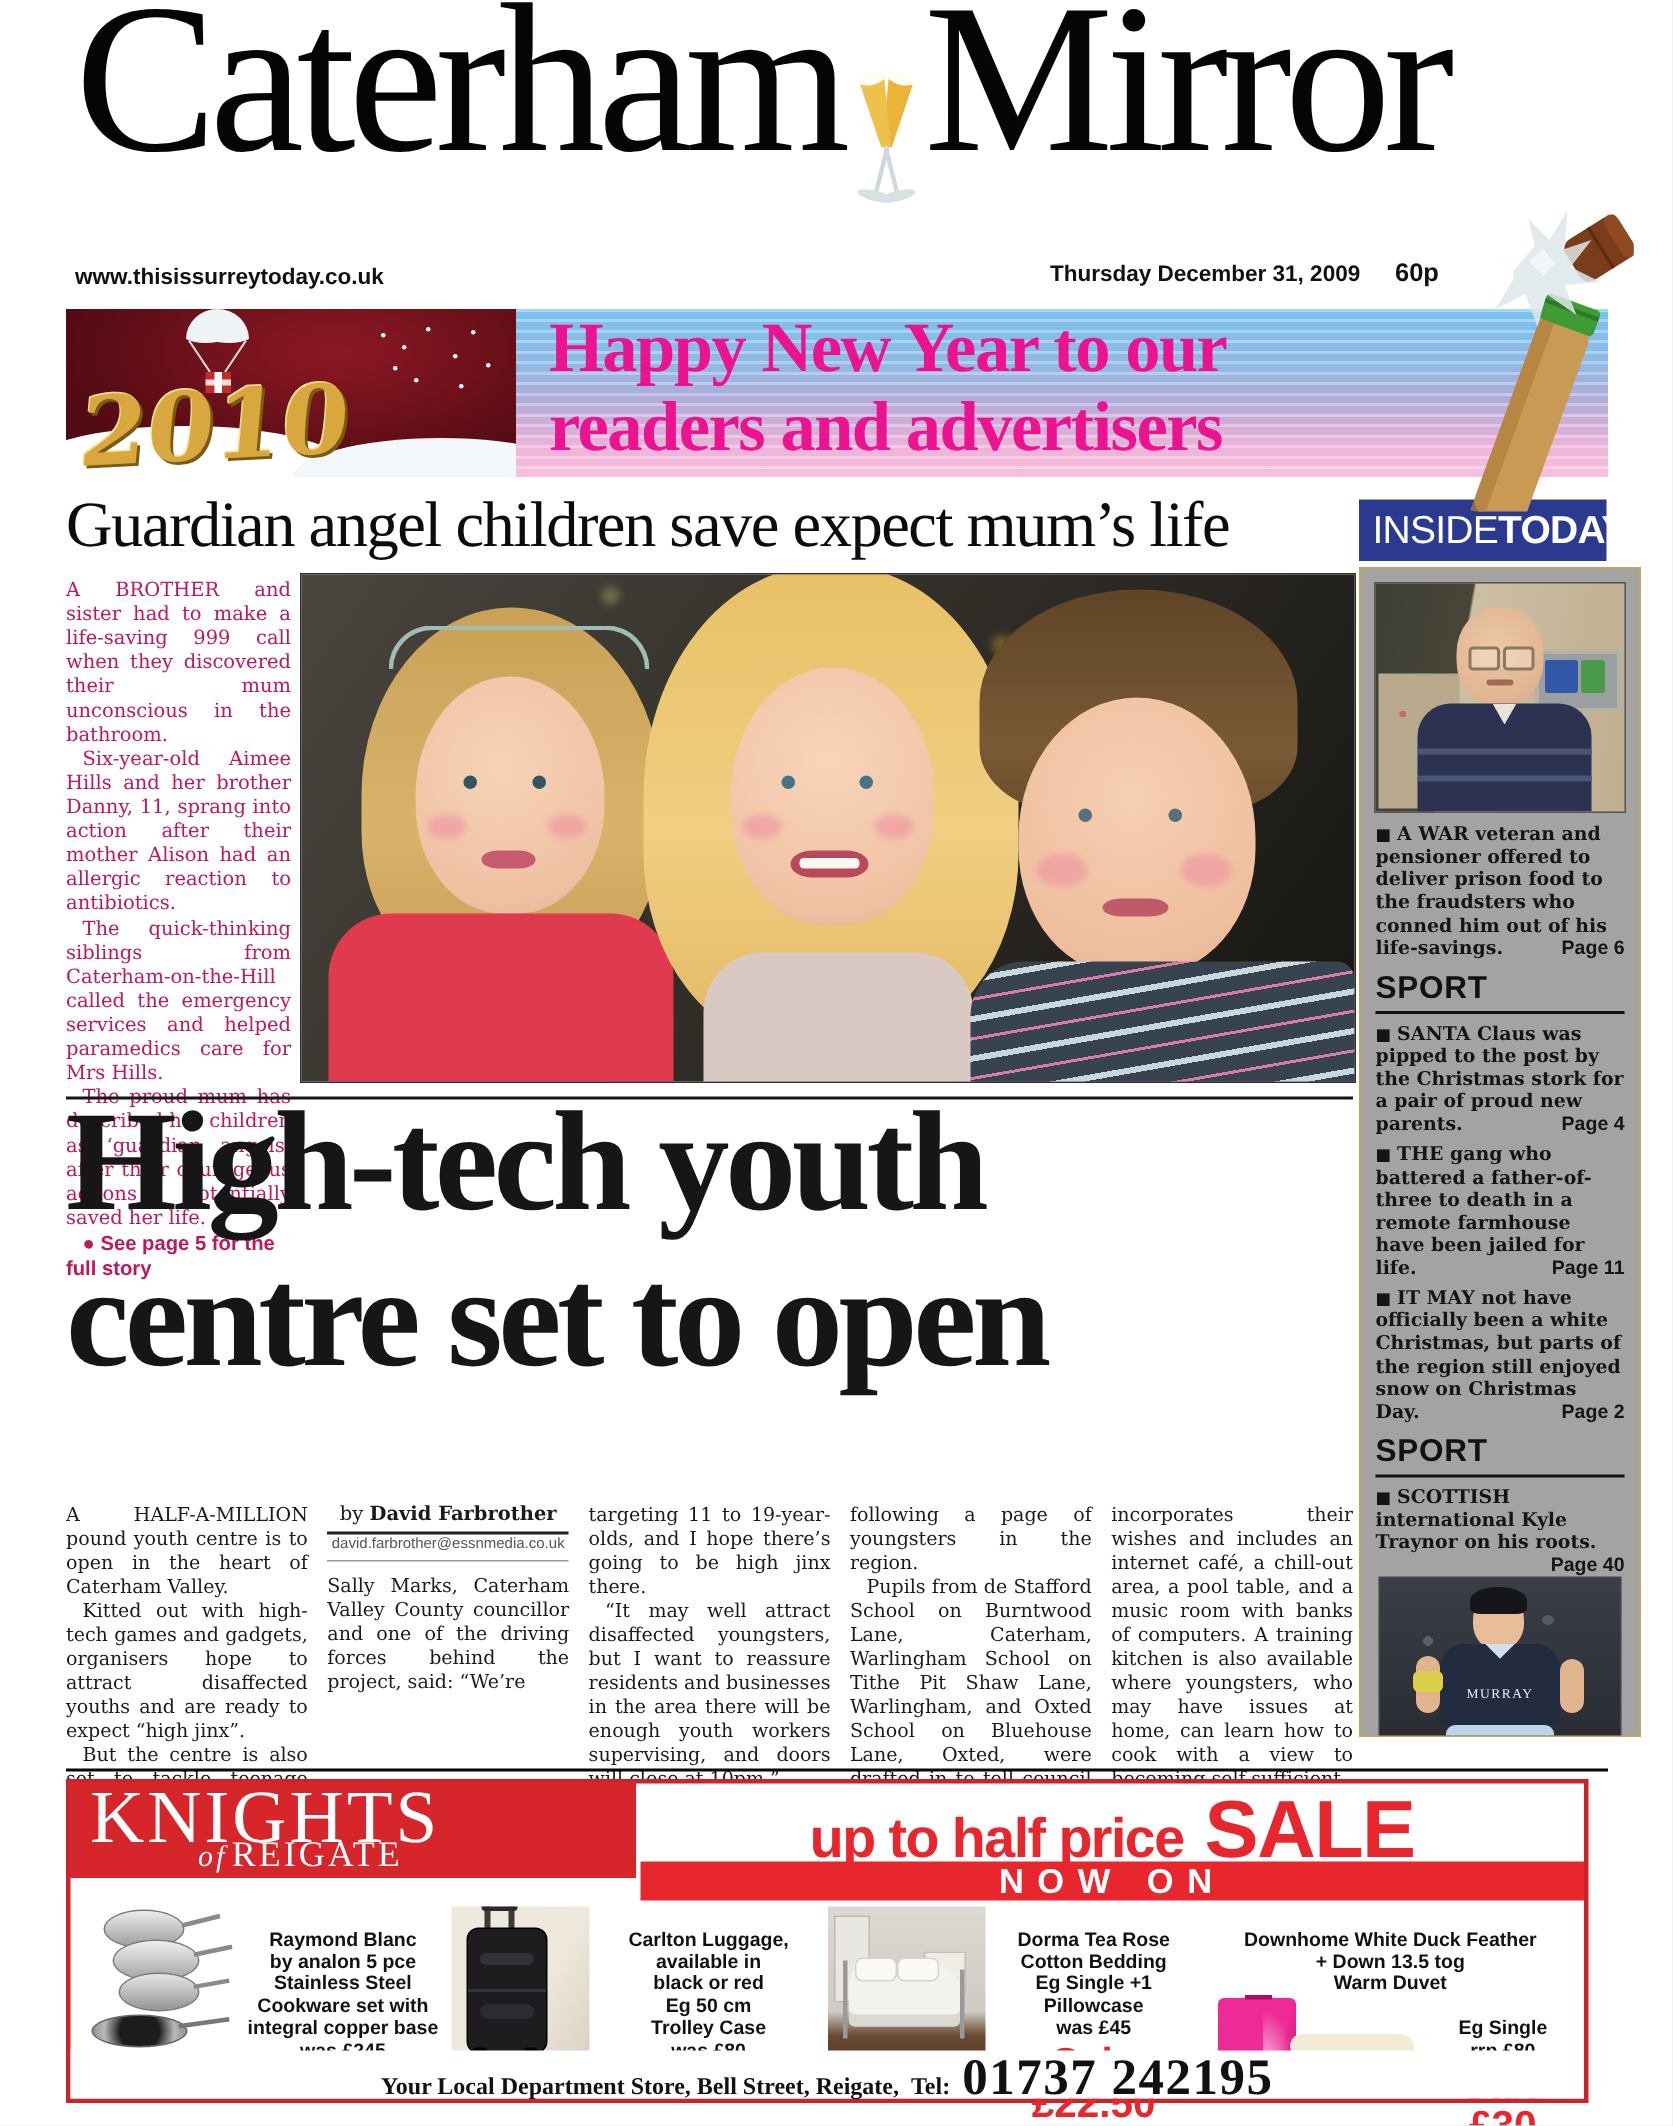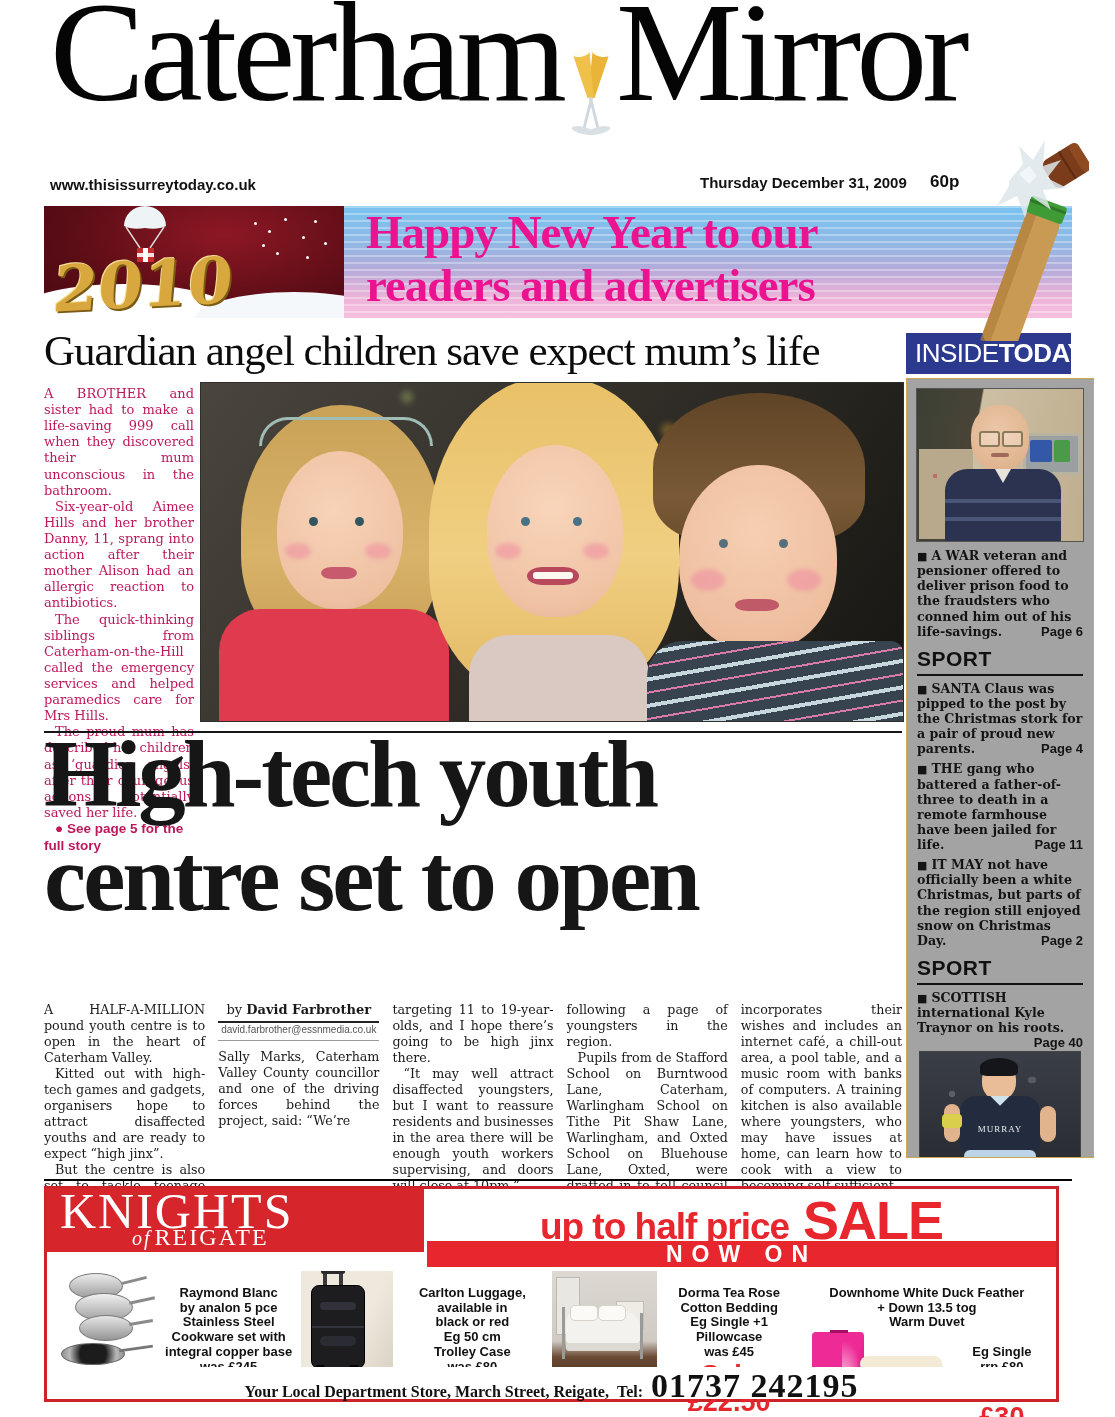--- a/index.html
+++ b/index.html
@@ -443,19 +443,19 @@
             <span class="pre">Eg Single
 rrp £80</span>
             <div class="psale" style="font-size:27px;">Sale
 £30</div>
           </div>
         </div>
       </div>
     </div>
 
     <div class="ad-foot">
-      <span class="ft">Your Local Department Store, March Street, Reigate,</span>
+      <span class="ft">Your Local Department Store, Bell Street, Reigate,</span>
       <span class="ft">Tel:</span>
       <span class="ph">01737 242195</span>
     </div>
   </div>
 
 </div>
 
 </body></html>

